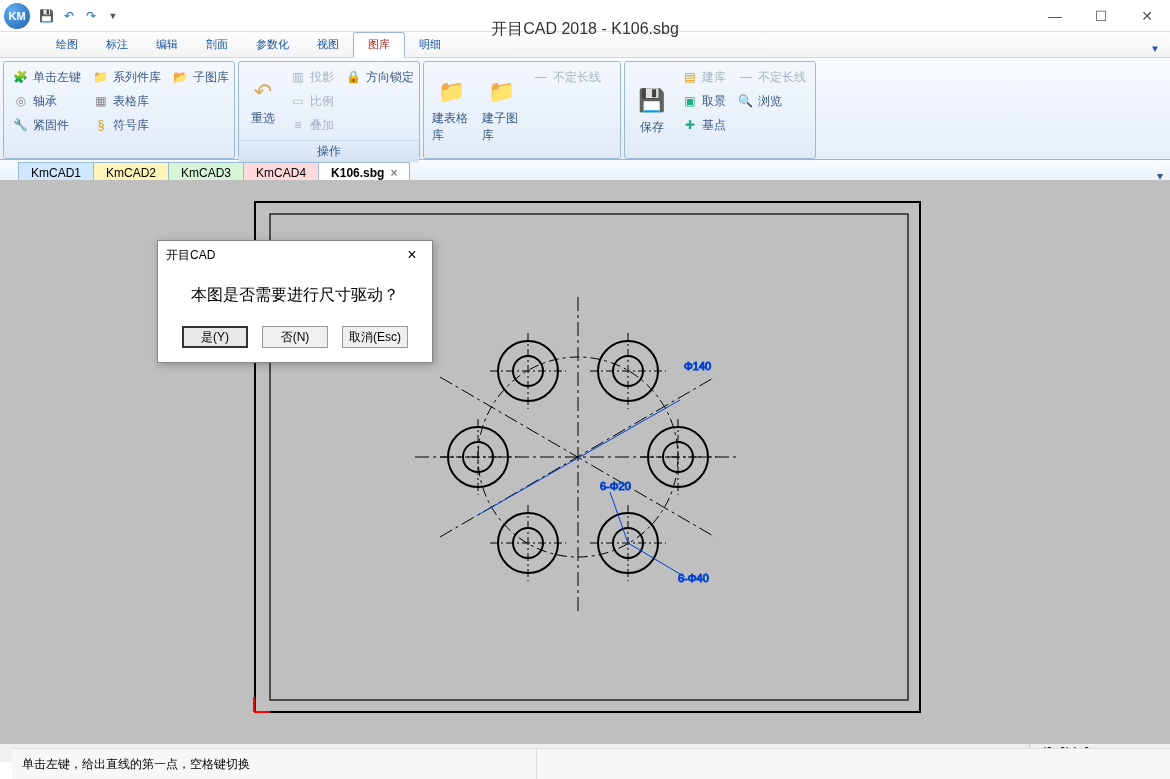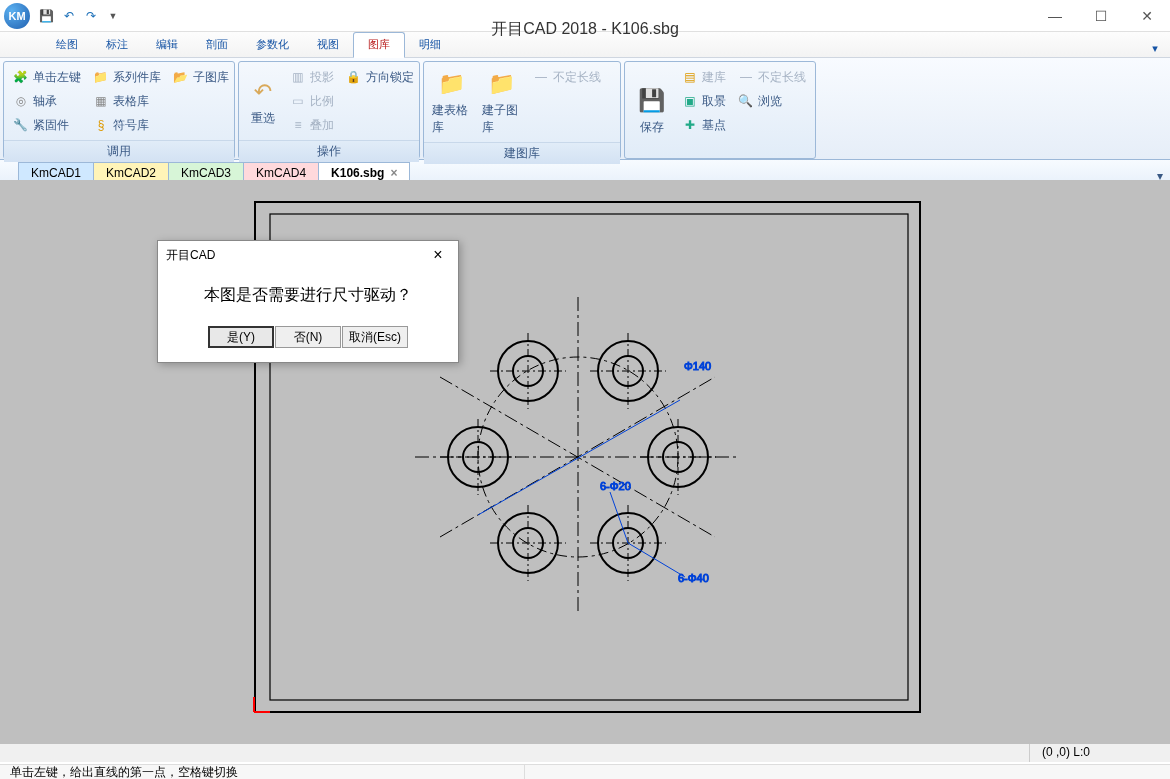--- a/index.html
+++ b/index.html
@@ -42,32 +42,32 @@
   .dtab.c4 { background: #ffd9dc; }
   .dtab.active { background: #fff; font-weight: bold; }
   .dtab .x { color: #888; font-size: 12px; }
   .doctabs-right { margin-left: auto; width: 20px; text-align: center; color: #3b5a85; cursor: pointer; }
 
   
   .canvas { position: absolute; top: 180px; left: 0; right: 0; bottom: 35px; background: #bfbfbf; }
   .canvas svg { width: 100%; height: 100%; }
 
   
-  .dialog { position: absolute; left: 157px; top: 240px; width: 302px; background: #fff; border: 1px solid #888; box-shadow: 2px 2px 8px rgba(0,0,0,0.25); }
+  .dialog { position: absolute; left: 157px; top: 240px; width: 276px; background: #fff; border: 1px solid #888; box-shadow: 2px 2px 8px rgba(0,0,0,0.25); }
   .dlg-title { height: 28px; display: flex; align-items: center; padding: 0 8px; font-size: 12px; }
   .dlg-close { margin-left: auto; font-size: 16px; cursor: pointer; width: 24px; text-align: center; }
   .dlg-body { padding: 16px 10px 10px; text-align: center; font-size: 16px; }
-  .dlg-btns { display: flex; justify-content: center; gap: 1px; padding: 10px 0 14px; }
+  .dlg-btns { display: flex; justify-content: center; gap: 14px; padding: 10px 0 14px; }
   .dlg-btn { min-width: 66px; height: 22px; font-size: 12px; background: #efefef; border: 1px solid #999; cursor: pointer; }
   .dlg-btn.focus { border: 2px solid #333; background: #e8e8e8; }
 
   
   .status1 { position: absolute; bottom: 17px; left: 0; right: 0; height: 18px; background: #f0f0f0; display: flex; font-size: 12px; padding-left: 44px; }
   .status1 .sp { flex: 0 0 auto; margin-left: auto; padding: 1px 80px 1px 12px; border-left: 1px solid #ccc; }
-  .status2 { position: absolute; bottom: 0; left: 0; right: 0; height: 15px; background: #f7f7f7; display: flex; font-size: 12px; border-top: 1px solid #ddd; }
+  .status2 { position: absolute; bottom: 0; left: 12px; right: 0; height: 31px; background: #f7f7f7; display: flex; font-size: 12px; border-top: 1px solid #ddd; }
   .status2 .cell { padding: 0 10px; border-right: 1px solid #ddd; display: flex; align-items: center; }
   .status2 .cell.first { flex: 0 0 525px; }
 </style>
 </head>
 <body>
 
 <div class="titlebar">
   <div class="appicon">KM</div>
   <div class="qat">
     <div class="ic" style="color:#1b6fb8">💾</div>
@@ -127,21 +127,20 @@
             <span>符号库</span>
           </div>
       </div>
       <div class="smcol">
         <div class="smitem">
             <span class="sic" style="color:#d90">📂</span>
             <span>子图库</span>
           </div>
       </div>
     </div>
-    <div class="rgroup-title">调用</div>
   </div>
 
   <div class="rgroup" style="width:182px">
     <div class="rgroup-body">
       <div class="bigbtn">
         <div class="bic" style="color:#d9a95a;font-size:22px">↶</div>
         <span>重选</span>
       </div>
       <div class="smcol">
         <div class="smitem dis">
@@ -177,21 +176,20 @@
         <div class="bic" style="color:#d9a95a;font-size:22px">📁</div>
         <span>建子图库</span>
       </div>
       <div class="smcol">
         <div class="smitem dis">
             <span class="sic">—</span>
             <span>不定长线</span>
           </div>
       </div>
     </div>
-    <div class="rgroup-title">建图库</div>
   </div>
 
   <div class="rgroup" style="width:192px">
     <div class="rgroup-body">
       <div class="bigbtn">
         <div class="bic" style="color:#4a90d9;font-size:22px">💾</div>
         <span>保存</span>
       </div>
       <div class="smcol">
         <div class="smitem dis">

